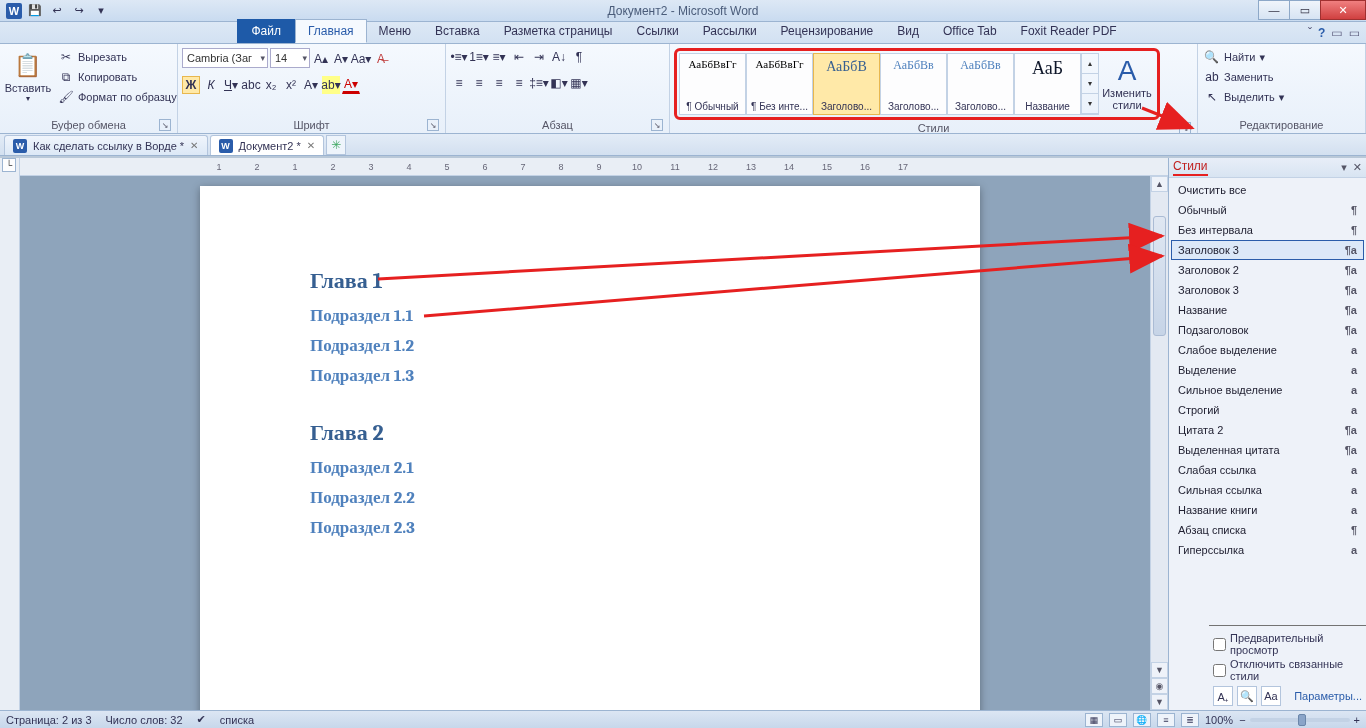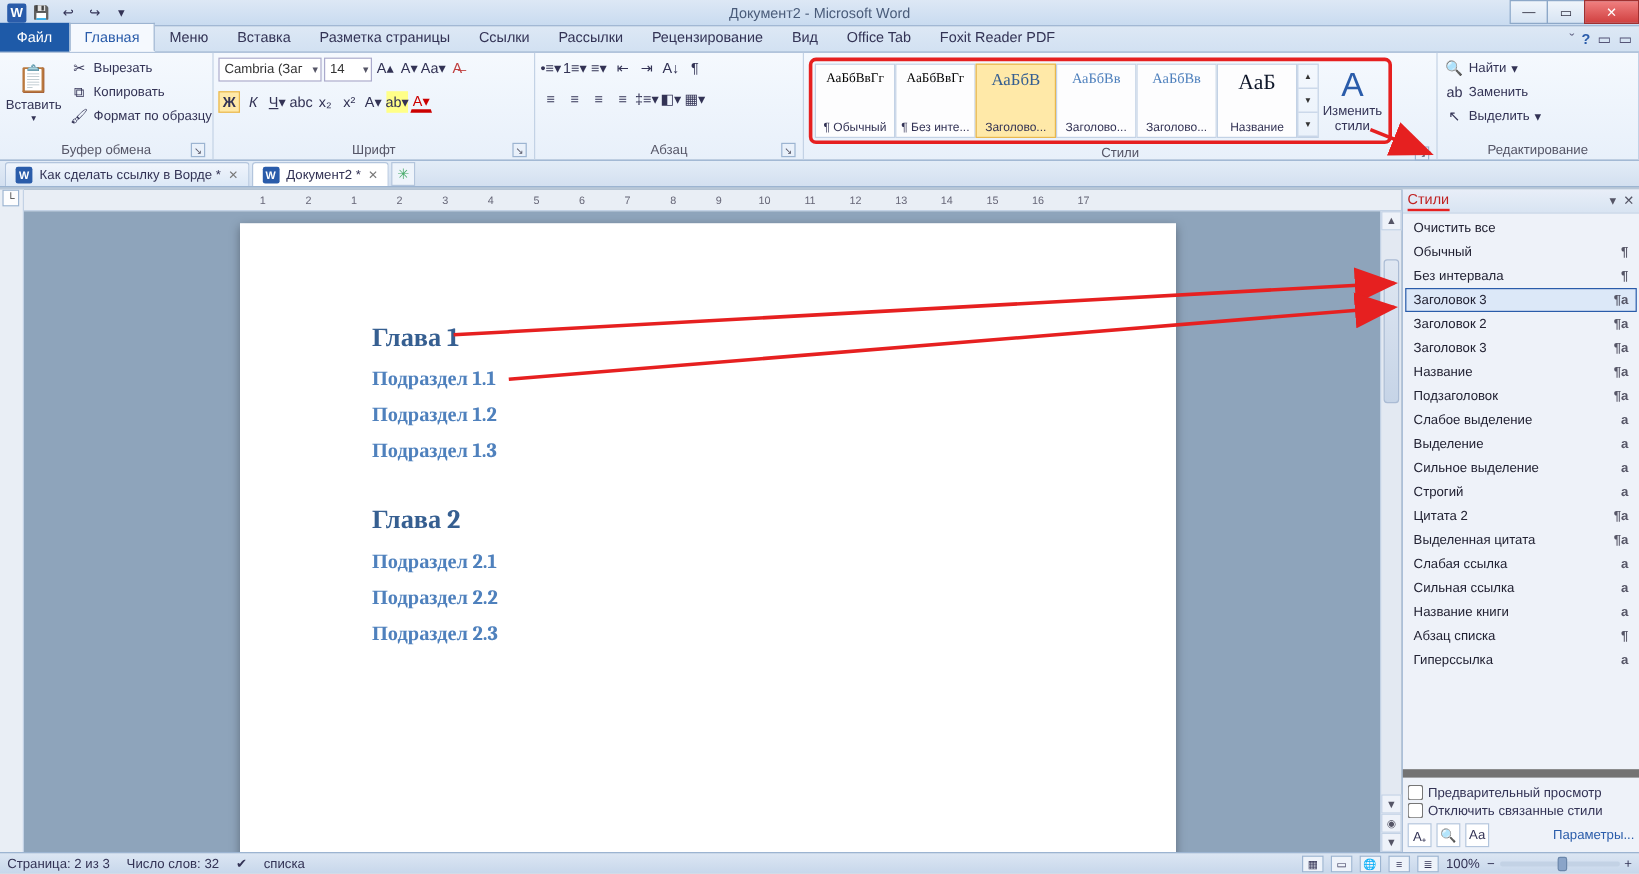--- a/index.html
+++ b/index.html
@@ -9,41 +9,41 @@
 .titlebar { height: 22px; background: linear-gradient(#dde8f5,#c9dbf0); display: flex; align-items: center; position: relative; border-bottom:1px solid #9cb4d1; }
 .titlebar .qat { display: flex; align-items: center; gap: 4px; padding-left: 6px; }
 .titlebar .qat .qicon { width:18px; height:18px; display:flex; align-items:center; justify-content:center; font-size:11px; color:#335; }
 .titlebar .title { position:absolute; left:0; right:0; text-align:center; font-size:12px; color:#4a5c7a; pointer-events:none; }
 .winbtns { position:absolute; right:0; top:0; display:flex; }
 .winbtn { width:32px; height:20px; display:flex; align-items:center; justify-content:center; font-size:11px; border:1px solid #8da8c8; background:linear-gradient(#f0f5fb,#d7e4f3); margin-left:-1px;}
 .winbtn.close { background:linear-gradient(#f08080,#d04040); color:#fff; border-color:#a03030; width:46px;}
 .winbtn.min,.winbtn.max{color:#334;}
 
 
-.ribbon-tabs { height:22px; background: linear-gradient(#dde8f5,#d2e1f2); display:flex; align-items:flex-end; padding-left:0; position:relative; border-bottom:1px solid #9cb4d1;}
+.ribbon-tabs { height:22px; background: linear-gradient(#dde8f5,#d2e1f2); display:flex; align-items:flex-end; padding-left:0; position:relative; border-bottom:1px solid #9cb4d1;justify-content:center;}
 .file-tab { background:#1e5aa8; color:#fff; padding:4px 14px; font-size:12px; height:24px; display:flex; align-items:center;}
 .rtab { padding:4px 12px; font-size:12px; color:#335; height:24px; display:flex; align-items:center; cursor:default;}
 .rtab.active { background:#f5f9fe; border:1px solid #9cb4d1; border-bottom:1px solid #f5f9fe; color:#2a5caa; margin-bottom:-1px;}
 .ribbon-right { position:absolute; right:6px; top:4px; display:flex; gap:6px; color:#4a6;}
 .ribbon-right span{font-size:12px; color:#557;}
 
 
 .ribbon { height:90px; background:linear-gradient(#f5f9fe,#e8f0fa); border-bottom:1px solid #9cb4d1; display:flex; position:relative;}
 .rgroup { border-right:1px solid #c3d2e5; display:flex; flex-direction:column; padding:2px 4px 0 4px; position:relative;}
 .rgroup .body { flex:1; display:flex; align-items:flex-start; gap:4px; padding-top:2px;}
 .rgroup .label { text-align:center; font-size:11px; color:#556; padding:2px 0 2px 0; position:relative;}
 .rgroup .label .dlaunch { position:absolute; right:2px; bottom:2px; width:12px; height:12px; border:1px solid #9cb4d1; font-size:8px; display:flex; align-items:center; justify-content:center; color:#556;}
 
 .vbtn { display:flex; flex-direction:column; align-items:center; width:48px; padding:2px; font-size:11px; color:#335;}
 .vbtn .icn{ width:32px; height:32px; display:flex; align-items:center; justify-content:center; font-size:22px;}
 .smallrow { display:flex; flex-direction:column; gap:2px;}
 .smallbtn { display:flex; align-items:center; gap:4px; font-size:11px; color:#335; padding:1px 2px; white-space:nowrap;}
 .smallbtn .si{width:16px;height:16px;display:inline-flex;align-items:center;justify-content:center;font-size:12px;}
 
-.font-row1{display:flex;gap:2px;align-items:flex-start;}
+.font-row1{display:flex;gap:2px;align-items:flex-end;}
 .font-row2{display:flex;gap:2px;align-items:center;margin-top:4px;}
 .combo{height:20px; border:1px solid #aac; background:#fff; font-size:11px; padding:0 14px 0 4px; display:flex; align-items:center; position:relative;}
 .combo::after{content:"▾"; position:absolute; right:2px; font-size:9px; color:#556;}
 .tb{width:18px;height:18px;display:inline-flex;align-items:center;justify-content:center;font-size:12px;color:#335;border:1px solid transparent;}
 
 
 .styles-wrap{border:3px solid #e62020; border-radius:6px; padding:2px; display:flex; position:relative;}
 .styles-gallery{display:flex; gap:0;}
 .style-item{width:67px;height:62px;border:1px solid #c3d2e5;background:#fdfdfe;display:flex;flex-direction:column;align-items:center;justify-content:space-between;padding:4px 2px 2px 2px;font-size:10px;color:#335;}
 .style-item.sel{background:#ffe9a8;border-color:#e8b74e;}
@@ -79,21 +79,21 @@
 
 
 .stylepane{width:198px;background:#eef2f9;border-left:1px solid #9cb4d1;display:flex;flex-direction:column;}
 .sp-head{height:20px;background:linear-gradient(#e8eef8,#d8e4f2);display:flex;align-items:center;padding:0 4px;font-size:12px;color:#c02020;border-bottom:1px solid #c3d2e5;position:relative;}
 .sp-head .t{border-bottom:2px solid #e62020;padding-bottom:1px;}
 .sp-head .pc{position:absolute;right:4px;display:flex;gap:6px;font-size:11px;color:#556;}
 .sp-list{flex:1;overflow:auto;padding:2px;}
 .sp-item{height:20px;display:flex;align-items:center;justify-content:space-between;padding:0 6px;font-size:11px;color:#223;border:1px solid transparent;}
 .sp-item.sel{border:1px solid #2a5caa;background:#dce8f8;}
 .sp-item .sym{font-size:11px;color:#556;font-weight:bold;}
-.sp-foot{border-top:7px solid #737373;padding:4px;font-size:11px;color:#335;}
+.sp-foot{border-top:1px solid #737373;padding:4px;font-size:11px;color:#335;margin-left:40px;}
 .sp-foot label{display:flex;align-items:center;gap:4px;margin:2px 0;}
 .sp-icons{display:flex;gap:4px;margin-top:4px;align-items:center;}
 .sp-icons .pi{width:20px;height:20px;border:1px solid #b3c5dd;display:flex;align-items:center;justify-content:center;font-size:11px;background:#fff;}
 .sp-icons .params{margin-left:auto;color:#2a5caa;font-size:11px;}
 
 
 .status{position:absolute;left:0;right:0;bottom:0;height:18px;background:linear-gradient(#dce6f3,#c7d7eb);border-top:1px solid #9cb4d1;display:flex;align-items:center;font-size:11px;color:#335;padding:0 6px;gap:14px;}
 .status .right{margin-left:auto;display:flex;align-items:center;gap:6px;}
 .status .vb{width:18px;height:14px;border:1px solid #9cb4d1;background:#eef3fa;display:flex;align-items:center;justify-content:center;font-size:9px;}
 .status .zoom{display:flex;align-items:center;gap:4px;}

